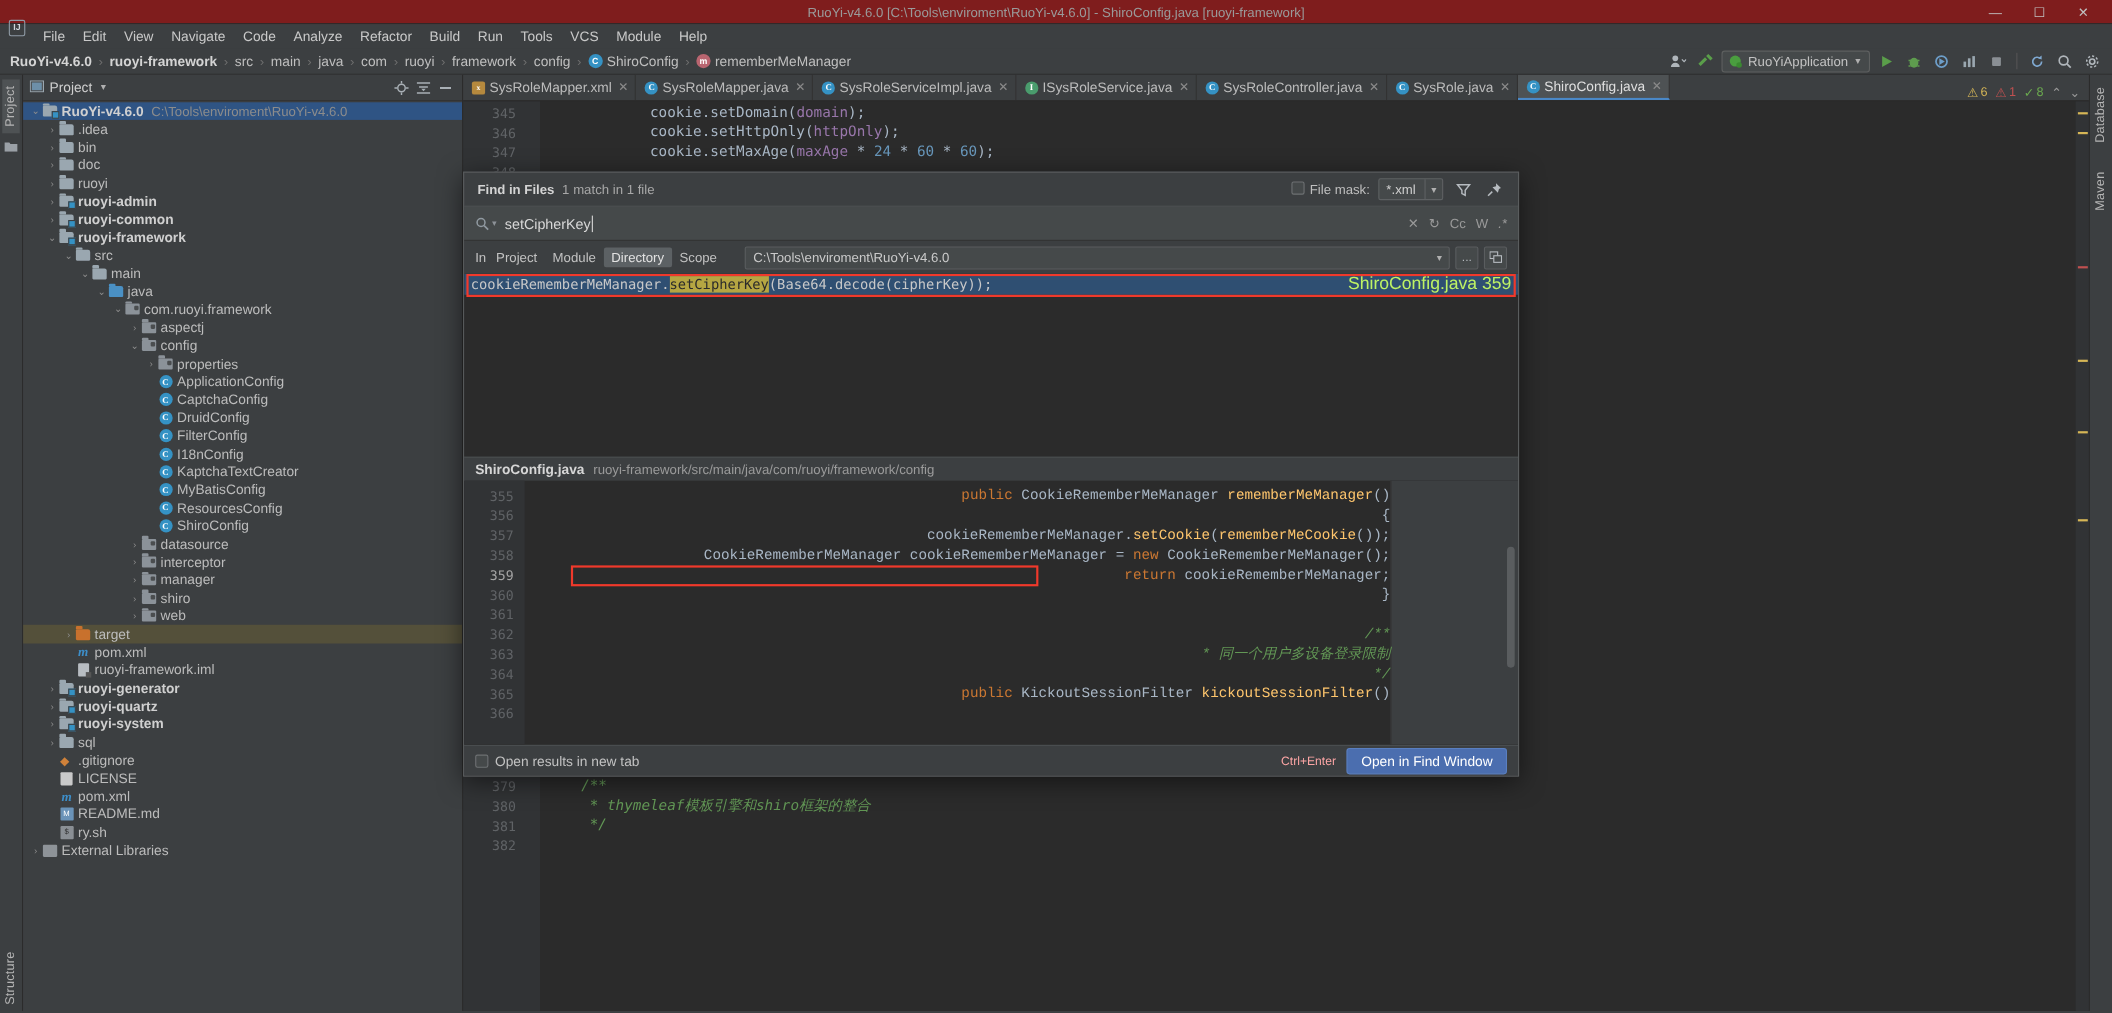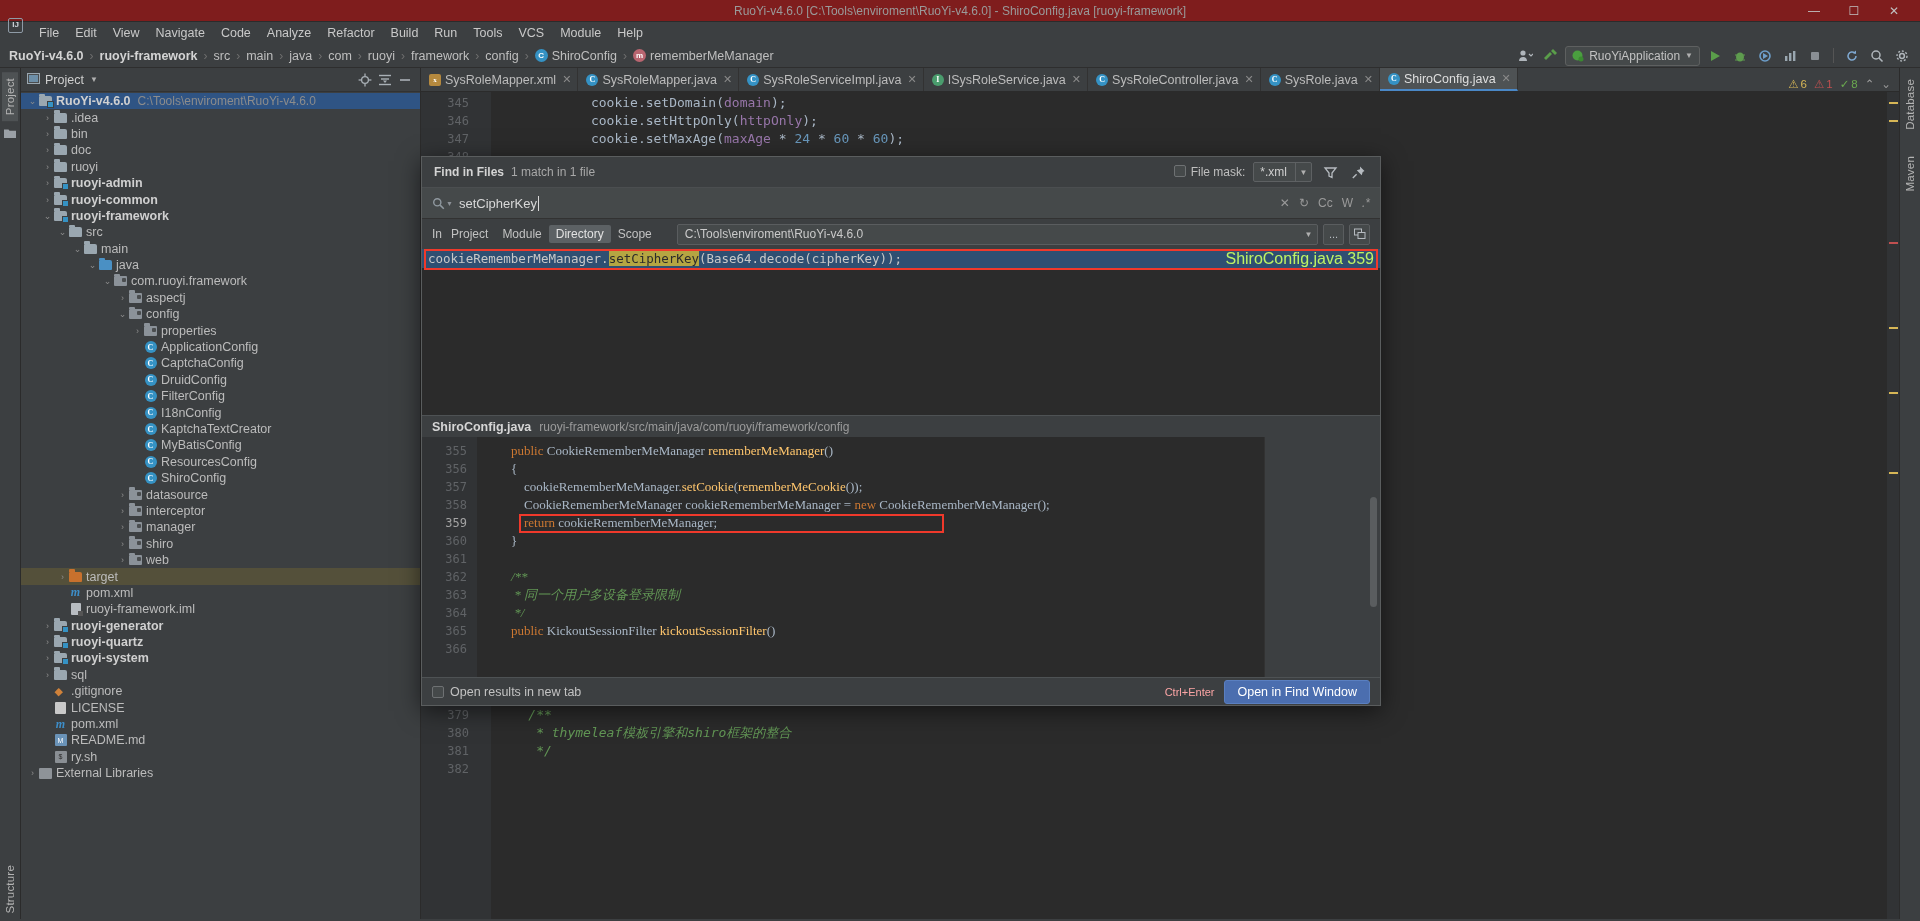--- a/index.html
+++ b/index.html
@@ -278,21 +278,21 @@
   #fd-filehdr .fn { font-size:12.5px; color:#d6d6d6; font-weight:bold; }
   #fd-filehdr .fp { font-size:12px; color:#9b9b9b; }
 
   #fd-preview { height:240px; background:#2b2b2b; display:flex; flex:none; position:relative; overflow:hidden; }
   #pv-gutter { width:55px; background:#313335; flex:none; text-align:right; padding-top:5px; }
   .pvl { height:18px; line-height:18px; font-size:12px; color:#606366;
          font-family:"DejaVu Sans Mono",monospace; padding-right:10px; }
   .pvl.cur { color:#a4a4a4; }
   #pv-code { flex:1; padding-top:5px; position:relative; }
   .pvc { height:18px; line-height:18px; font-size:13px; white-space:pre;
-         font-family:Liberation Serif, serif; color:#a9b7c6; padding-left:8px; }
+         font-family:Liberation Mono, monospace; color:#a9b7c6; padding-left:8px;text-align:right; }
   #pv-hl {
     position:absolute; left:97px; top:77px; width:425px; height:19px;
     border:2px solid #f0392b; z-index:4; pointer-events:none;
   }
   #pv-mark { background:#33502f; }
   #pv-scroll {
     position:absolute; right:3px; top:60px; width:7px; height:110px;
     background:#5a5d5f; border-radius:4px;
   }
   #pv-rightbar { width:116px; background:#3c3f41; flex:none; border-left:1px solid #323232; }

